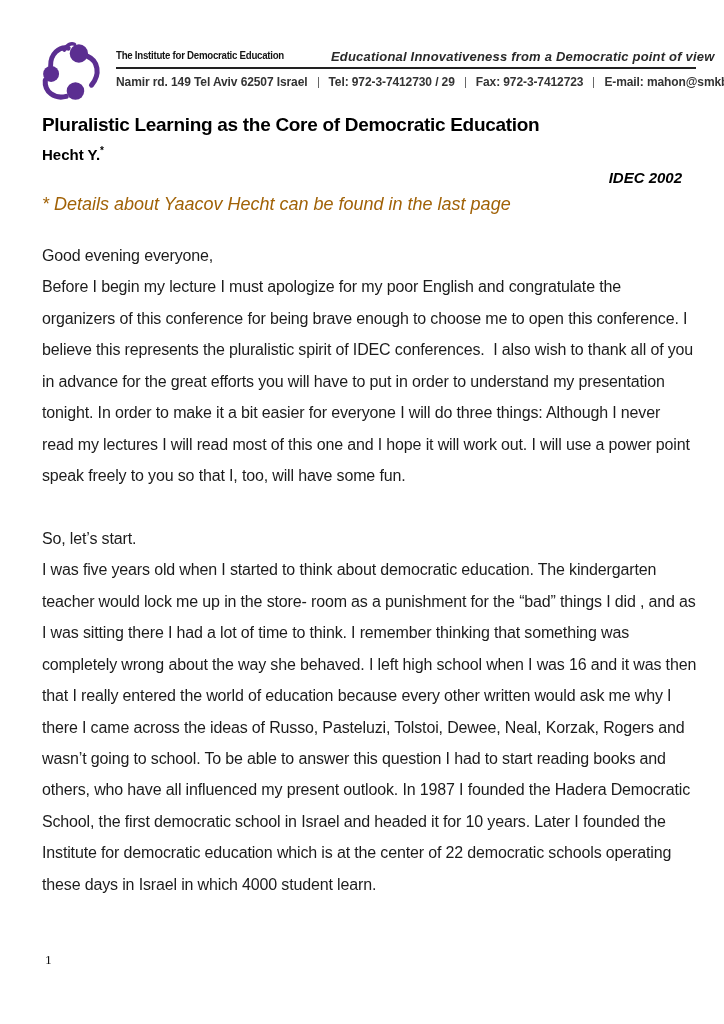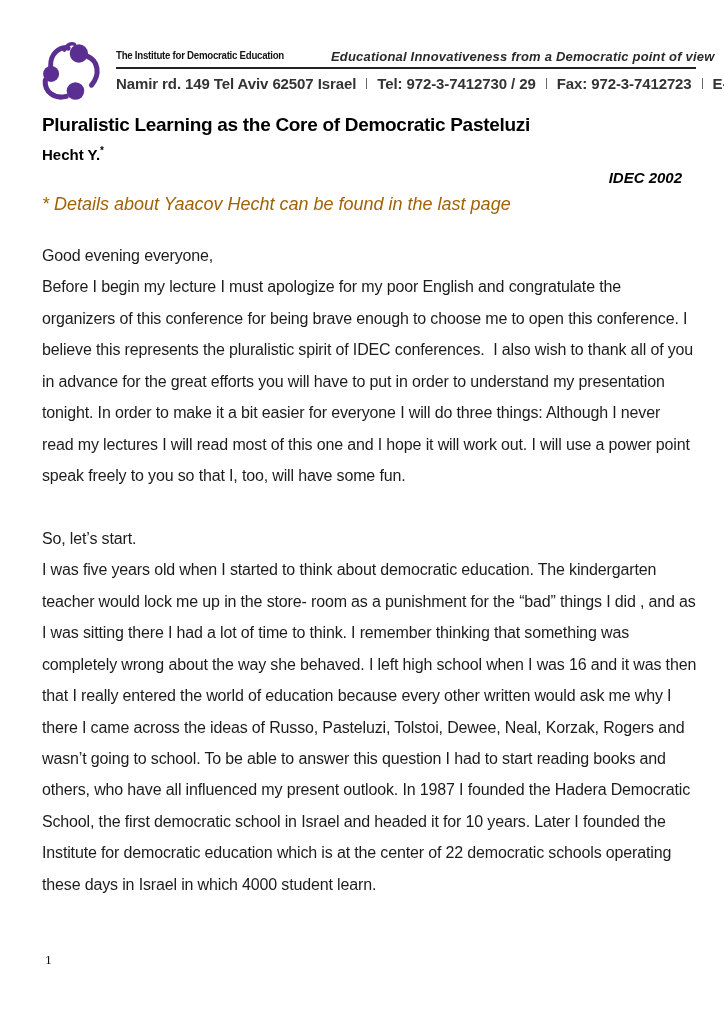--- a/index.html
+++ b/index.html
@@ -17,21 +17,21 @@
     font-weight:bold; font-size:11px; letter-spacing:-0.3px; color:#141414;
     white-space:nowrap; transform:scaleX(0.88); transform-origin:left bottom;
   }
   .tagline {
     font-style:italic; font-weight:600; font-size:13px; letter-spacing:0.2px;
     color:#2a2a2a; white-space:nowrap; margin-left:auto;
   }
   .hdr-rule { border-top:2px solid #222; margin-top:3px; width:100%; }
   .header-line2 {
     display:flex; align-items:center; margin-top:6px;
-    font-size:15px; font-weight:600; letter-spacing:-0.1px; color:#333;
+    font-size:12px; font-weight:600; letter-spacing:-0.1px; color:#333;
     white-space:nowrap;
   }
   .hdr-sep2 { width:1px; height:11px; background:#666; margin:0 10px; flex:none; }
 
   
   .title-block { position:absolute; left:42px; top:113px; width:640px; }
   .doc-title {
     font-size:19px; font-weight:bold; letter-spacing:-0.3px; color:#000;
     line-height:24px; white-space:nowrap;
   }
@@ -83,21 +83,21 @@
       <span class="hdr-sep2"></span>
       <span>Tel: 972-3-7412730 / 29</span>
       <span class="hdr-sep2"></span>
       <span>Fax: 972-3-7412723</span>
       <span class="hdr-sep2"></span>
       <span>E-mail: mahon@smkb.ac.il</span>
     </div>
   </div>
 
   <div class="title-block">
-    <div class="doc-title">Pluralistic Learning as the Core of Democratic Pasteluzi</div>
+    <div class="doc-title">Pluralistic Learning as the Core of Democratic Education</div>
     <div class="doc-author"><span>Hecht Y.</span><sup>*</sup></div>
     <div class="doc-event">IDEC 2002</div>
     <div class="doc-footnote">* Details about Yaacov Hecht can be found in the last page</div>
   </div>
 
   <div class="body-text">
       <div class="body-line">Good evening everyone,</div>
       <div class="body-line">Before I begin my lecture I must apologize for my poor English and congratulate the</div>
       <div class="body-line">organizers of this conference for being brave enough to choose me to open this conference. I</div>
       <div class="body-line">believe this represents the pluralistic spirit of IDEC conferences.  I also wish to thank all of you</div>

